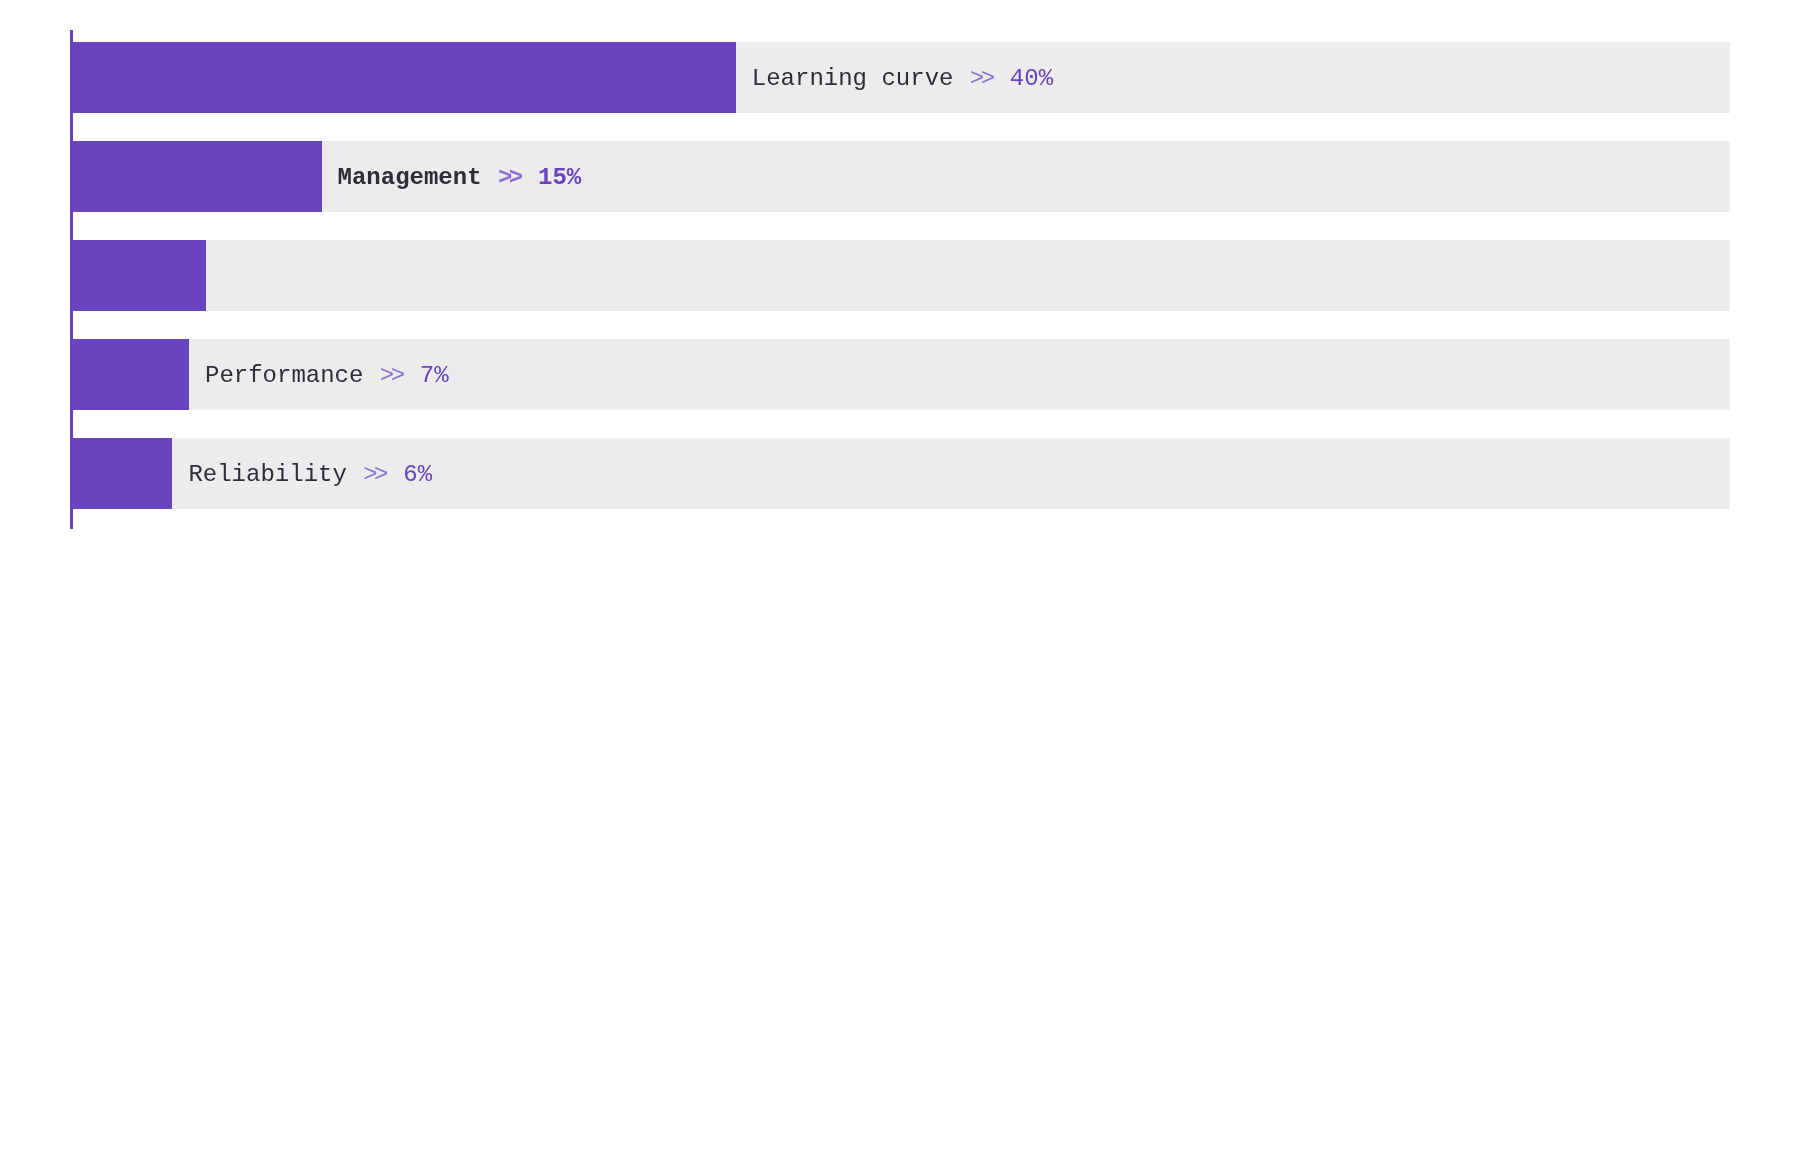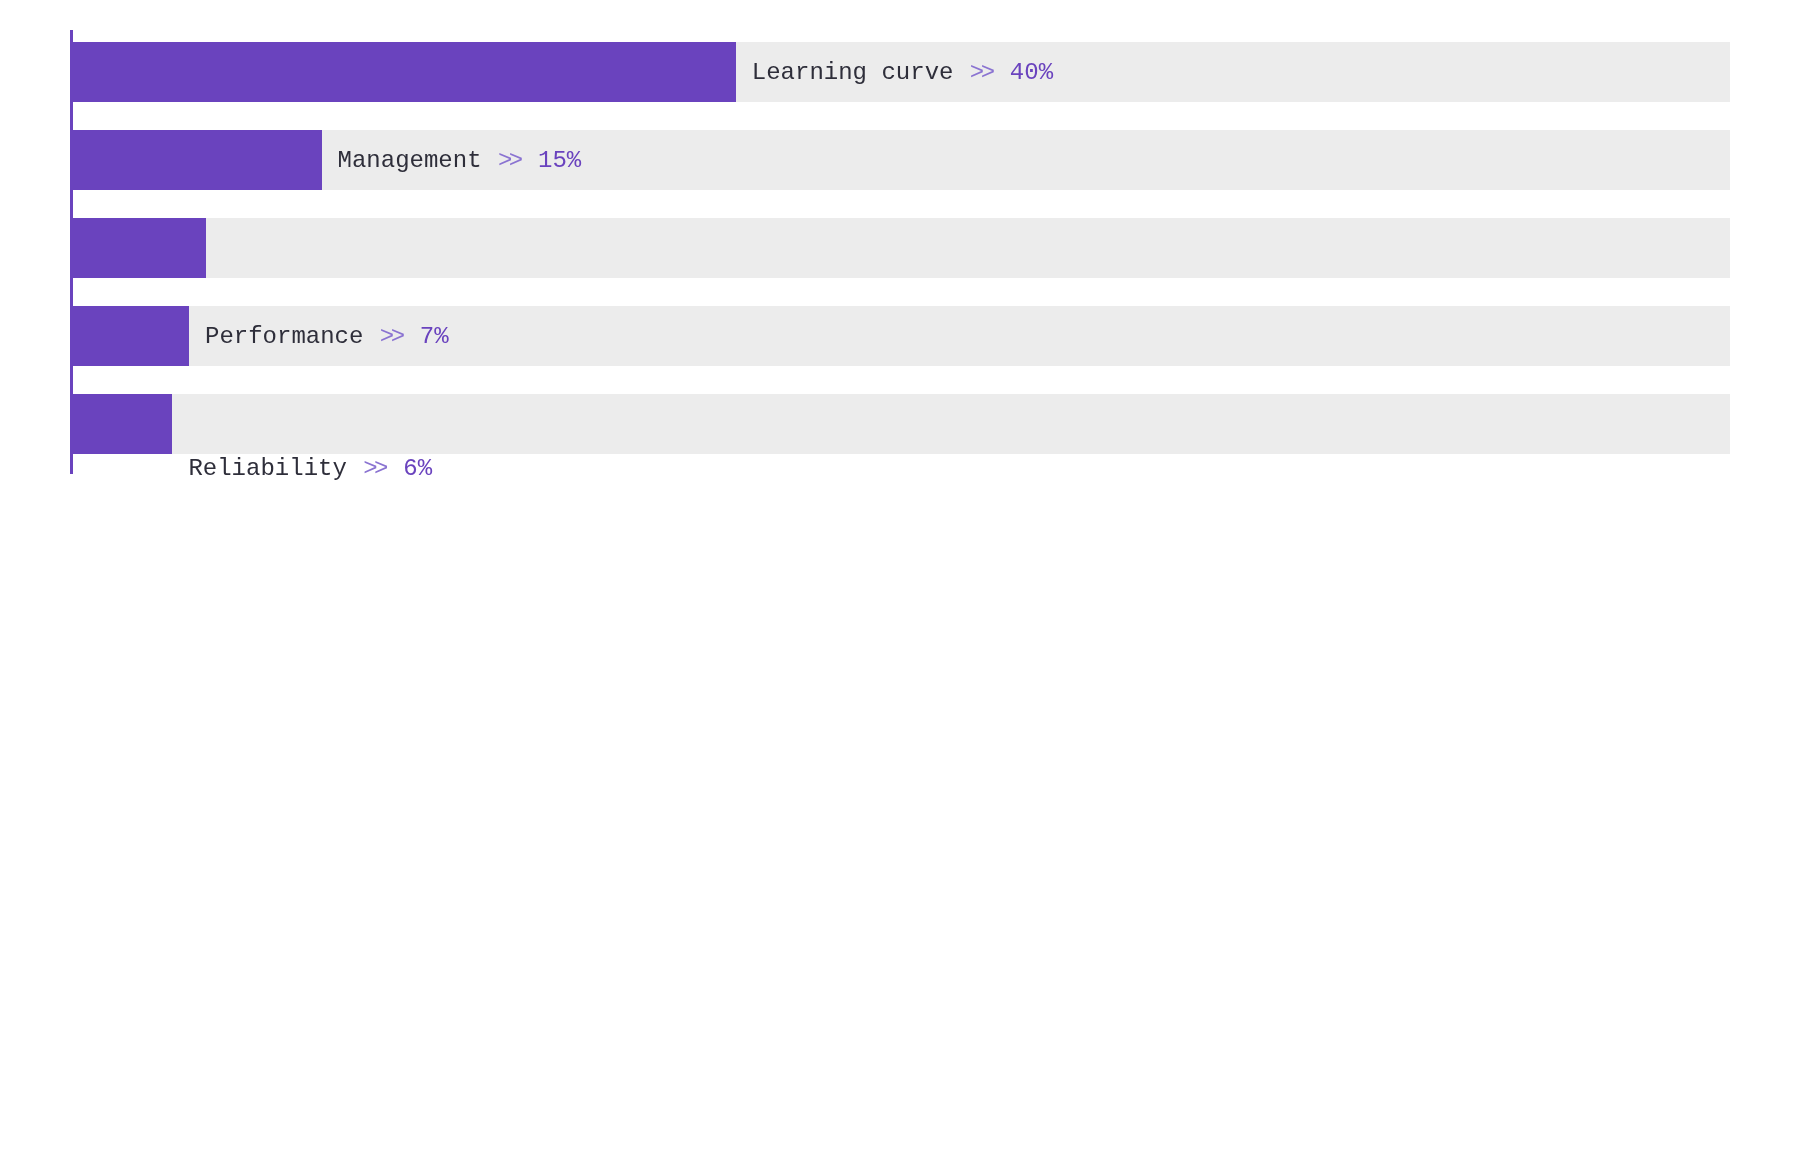--- a/index.html
+++ b/index.html
@@ -21,21 +21,21 @@
     margin: 0 0 28px 0;
     text-transform: uppercase;
     max-width: 1200px;
   }
   .chart {
     border-left: 3px solid #6a43be;
     padding: 12px 0 20px 0;
   }
   .row {
     position: relative;
-    height: 60px;
+    height: 71px;
     background: #ececec;
     margin: 0 0 28px 0;
   }
   .row:last-child { margin-bottom: 0; }
   .fill {
     position: absolute;
     left: 0; top: 0; bottom: 0;
     background: #6a43be;
   }
   .lbl {
@@ -60,27 +60,27 @@
 <body>
 
 <div class="wrap">
   <div class="chart" id="chart">
       <div class="row">
         <div class="fill" style="width: 40%;"></div>
         <div class="lbl" style="left: calc(40% + 16px);"><span>Learning curve</span> <span class="chev">&gt;&gt;</span> <span class="pct">40%</span></div>
       </div>
       <div class="row">
         <div class="fill" style="width: 15%;"></div>
-        <div class="lbl" style="left: calc(15% + 16px);"><span>Management</span> <span class="chev">&gt;&gt;</span> <span class="pct">15%</span></div>
+        <div class="lbl" style="left: calc(15% + 16px); font-weight: bold;"><span>Management</span> <span class="chev">&gt;&gt;</span> <span class="pct">15%</span></div>
       </div>
       <div class="row">
         <div class="fill" style="width: 8%;"></div>
       </div>
       <div class="row">
         <div class="fill" style="width: 7%;"></div>
         <div class="lbl" style="left: calc(7% + 16px);"><span>Performance</span> <span class="chev">&gt;&gt;</span> <span class="pct">7%</span></div>
       </div>
       <div class="row">
         <div class="fill" style="width: 6%;"></div>
-        <div class="lbl" style="left: calc(6% + 16px); margin-top: 44px;"><span>Reliability</span> <span class="chev">&gt;&gt;</span> <span class="pct">6%</span></div>
+        <div class="lbl" style="left: calc(6% + 16px);"><span>Reliability</span> <span class="chev">&gt;&gt;</span> <span class="pct">6%</span></div>
       </div>
     </div>
 </div>
 
 </body></html>

